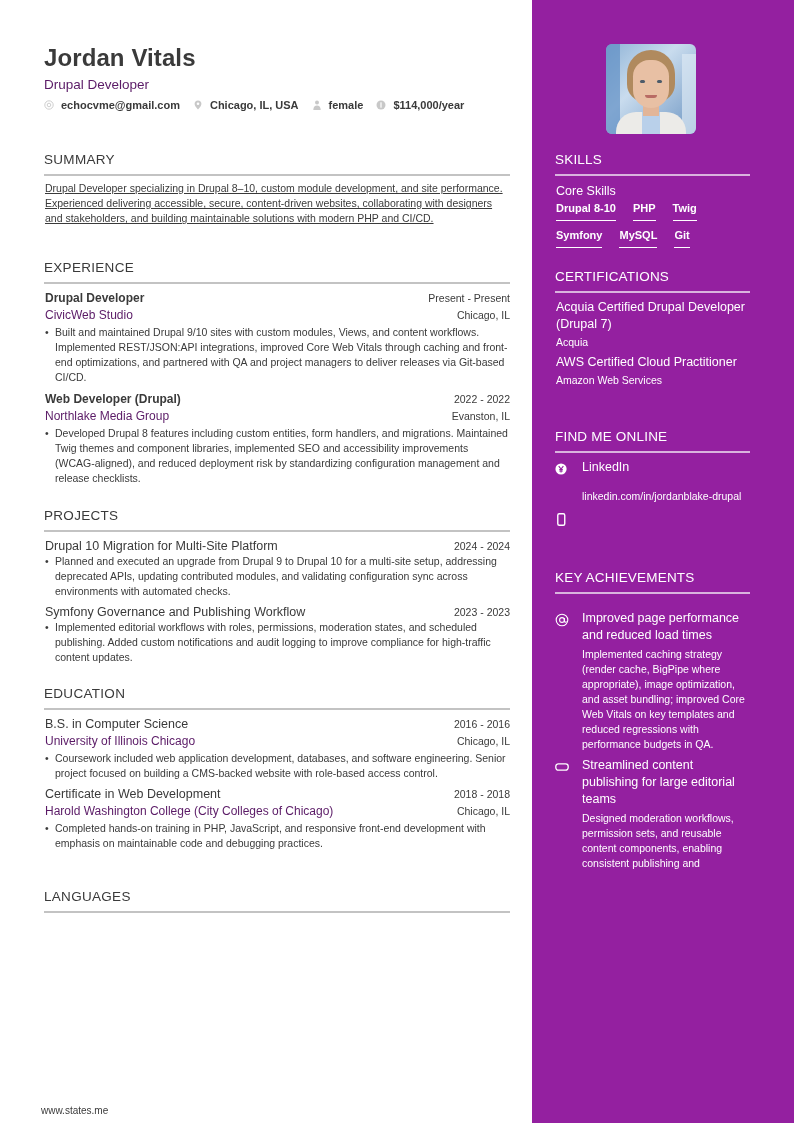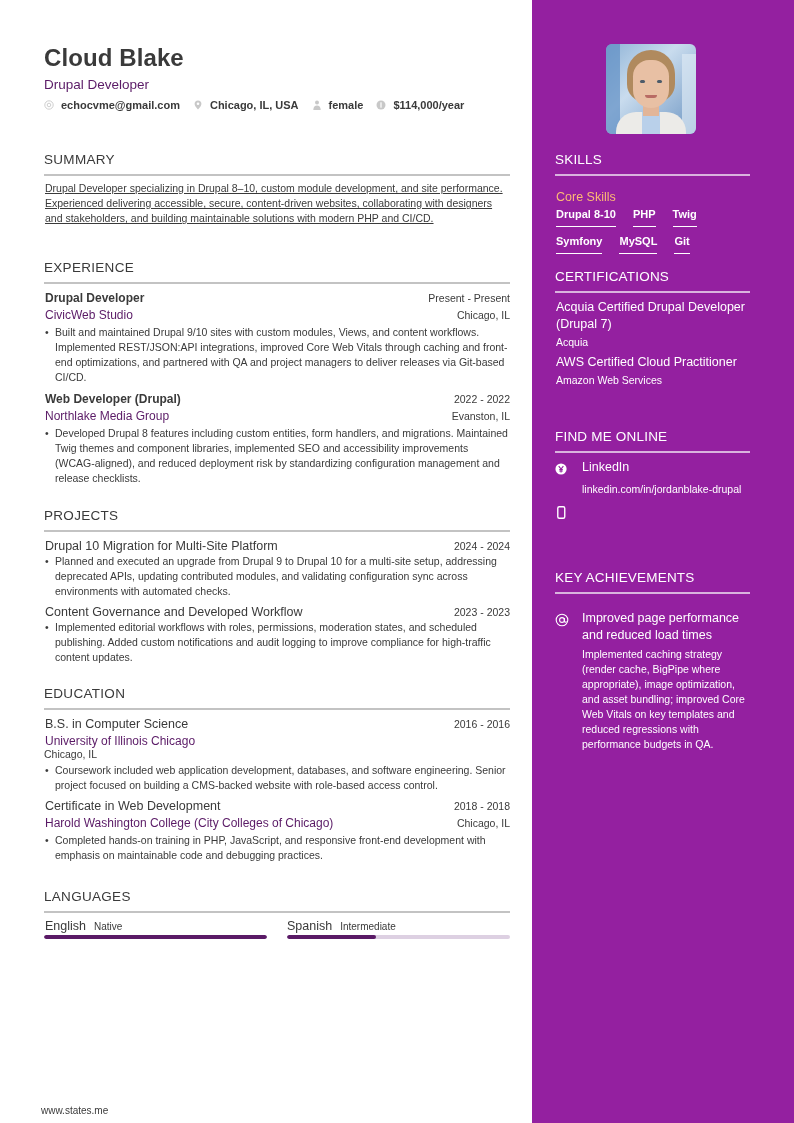--- a/index.html
+++ b/index.html
@@ -55,46 +55,46 @@
     .photo .neck { position: absolute; left: 37px; top: 58px; width: 16px; height: 14px; background: #e2b598; }
     .photo .body { position: absolute; left: 10px; top: 68px; width: 70px; height: 30px; border-radius: 20px 20px 0 0; background: #ecebe8; }
     .photo .shirt { position: absolute; left: 36px; top: 68px; width: 18px; height: 22px; background: #b9d0ea; }
     .photo .eye { position: absolute; top: 36px; width: 5px; height: 3px; border-radius: 2px; background: #4d5b6a; }
     .photo .mouth { position: absolute; left: 39px; top: 51px; width: 12px; height: 3px; border-radius: 0 0 6px 6px; background: #b86b64; }
 
     .s-section { position: absolute; left: 23px; width: 195px; }
     .s-title { font-size: 13.5px; color: #ffffff; letter-spacing: 0.2px; height: 18px; line-height: 18px; }
     .s-rule { height: 2px; background: #d9b3de; margin-top: 5px; }
 
-    .s-sub { font-size: 12.5px; color: #fdba74; margin-top: 14px; }
+    .s-sub { font-size: 12.5px; color: #ffffff; margin-top: 8px; }
     .skills { display: flex; flex-wrap: wrap; margin-top: 4px; }
     .skill { font-size: 11px; font-weight: bold; color: #ffffff; padding-bottom: 5px; border-bottom: 1.5px solid #ffffff; margin-right: 17px; margin-bottom: 8px; line-height: 13px; }
 
     .cert-name { font-size: 12.5px; line-height: 17px; color: #ffffff; }
     .cert-org { font-size: 10.5px; color: #ffffff; margin-top: 3px; }
 
     .online { display: flex; }
     .online .oi { width: 27px; flex: 0 0 27px; padding-top: 3px; }
     .online .oi svg { width: 13px; height: 13px; }
     .online-label { font-size: 12.5px; line-height: 17px; color: #ffffff; }
-    .online-url { font-size: 10.5px; line-height: 15px; color: #ffffff; margin-top: 6px; }
+    .online-url { font-size: 10.5px; line-height: 15px; color: #ffffff; margin-top: 13px; }
 
     .ach { display: flex; }
     .ach .ai { width: 27px; flex: 0 0 27px; padding-top: 3px; }
     .ach .ai svg { width: 14px; height: 14px; }
     .ach-title { font-size: 12.5px; line-height: 17px; color: #ffffff; }
     .ach-desc { font-size: 10.5px; line-height: 15px; color: #ffffff; margin-top: 3px; }
   </style>
 </head>
 <body>
 
 <div class="page">
 
   <div class="left">
-    <div class="name">Cloud Blake</div>
+    <div class="name">Jordan Vitals</div>
     <div class="role">Drupal Developer</div>
 
     <div class="contact">
       <div class="ci">
         <span class="ic">
           <svg viewBox="0 0 10 10">
               <circle cx="5" cy="5" r="4.2" fill="none" stroke="#c8c8c8" stroke-width="0.9"></circle>
               <circle cx="5" cy="5" r="1.8" fill="none" stroke="#c8c8c8" stroke-width="0.9"></circle>
             </svg>
         </span>
@@ -180,40 +180,40 @@
           <span class="e-date">2024 - 2024</span>
         </div>
         <div class="bullet" style="margin-top:1px;">
           <span class="dot">•</span>
           <span>Planned and executed an upgrade from Drupal 9 to Drupal 10 for a multi-site setup, addressing deprecated APIs, updating contributed modules, and validating configuration sync across environments with automated checks.</span>
         </div>
       </div>
 
       <div class="entry" style="margin-top:6px;">
         <div class="row">
-          <span class="e-title" style="padding-left:1px;">Content Governance and Developed Workflow</span>
+          <span class="e-title" style="padding-left:1px;">Symfony Governance and Publishing Workflow</span>
           <span class="e-date">2023 - 2023</span>
         </div>
         <div class="bullet" style="margin-top:1px;">
           <span class="dot">•</span>
           <span>Implemented editorial workflows with roles, permissions, moderation states, and scheduled publishing. Added custom notifications and audit logging to improve compliance for high-traffic content updates.</span>
         </div>
       </div>
     </div>
 
     <div class="section" style="top:685px;">
       <div class="sec-title">EDUCATION</div>
       <div class="sec-rule"></div>
 
       <div class="entry" style="margin-top:7px;">
         <div class="row">
           <span class="e-title" style="padding-left:1px;">B.S. in Computer Science</span>
           <span class="e-date">2016 - 2016</span>
         </div>
-        <div class="row" style="margin-top:3px;flex-direction:column;">
+        <div class="row" style="margin-top:3px;">
           <span class="e-org" style="padding-left:1px;">University of Illinois Chicago</span>
           <span class="e-loc">Chicago, IL</span>
         </div>
         <div class="bullet" style="margin-top:3px;">
           <span class="dot">•</span>
           <span>Coursework included web application development, databases, and software engineering. Senior project focused on building a CMS-backed website with role-based access control.</span>
         </div>
       </div>
 
       <div class="entry" style="margin-top:6px;">
@@ -228,40 +228,20 @@
         <div class="bullet" style="margin-top:3px;">
           <span class="dot">•</span>
           <span>Completed hands-on training in PHP, JavaScript, and responsive front-end development with emphasis on maintainable code and debugging practices.</span>
         </div>
       </div>
     </div>
 
     <div class="section" style="top:888px;">
       <div class="sec-title">LANGUAGES</div>
       <div class="sec-rule"></div>
-      <div class="langs">
-        <div class="lang">
-          <div class="lang-head">
-            <span class="lang-name" style="padding-left:1px;">English</span>
-            <span class="lang-level">Native</span>
-          </div>
-          <div class="lang-bar">
-            <div class="lang-fill" style="width: 100%;"></div>
-          </div>
-        </div>
-        <div class="lang">
-          <div class="lang-head">
-            <span class="lang-name">Spanish</span>
-            <span class="lang-level">Intermediate</span>
-          </div>
-          <div class="lang-bar">
-            <div class="lang-fill" style="width: 40%;"></div>
-          </div>
-        </div>
-      </div>
     </div>
   </div>
 
   <div class="footer">www.states.me</div>
 
   <div class="side">
     <div class="photo">
       <div class="bg1"></div>
         <div class="bg2"></div>
       <div class="hair"></div>
@@ -334,15 +314,26 @@
               <circle cx="7" cy="7" r="5.8" fill="none" stroke="#ffffff" stroke-width="1.1"></circle>
               <circle cx="7" cy="7" r="2.4" fill="none" stroke="#ffffff" stroke-width="1.1"></circle>
               <path d="M9.4 5 V8.2 C9.4 9.4 11 9.4 11.5 8.4" fill="none" stroke="#ffffff" stroke-width="1.1"></path>
             </svg>
         </div>
         <div>
           <div class="ach-title">Improved page performance and reduced load times</div>
           <div class="ach-desc">Implemented caching strategy (render cache, BigPipe where appropriate), image optimization, and asset bundling; improved Core Web Vitals on key templates and reduced regressions with performance budgets in QA.</div>
         </div>
       </div>
+      <div class="ach" style="margin-top:5px;">
+        <div class="ai">
+          <svg viewBox="0 0 14 14">
+              <rect x="0.8" y="3.8" width="12.4" height="6.4" rx="2.6" fill="none" stroke="#ffffff" stroke-width="1.3"></rect>
+            </svg>
+        </div>
+        <div>
+          <div class="ach-title">Streamlined content publishing for large editorial teams</div>
+          <div class="ach-desc">Designed moderation workflows, permission sets, and reusable content components, enabling consistent publishing and</div>
+        </div>
+      </div>
     </div>
   </div>
 </div>
 
 </body></html>

